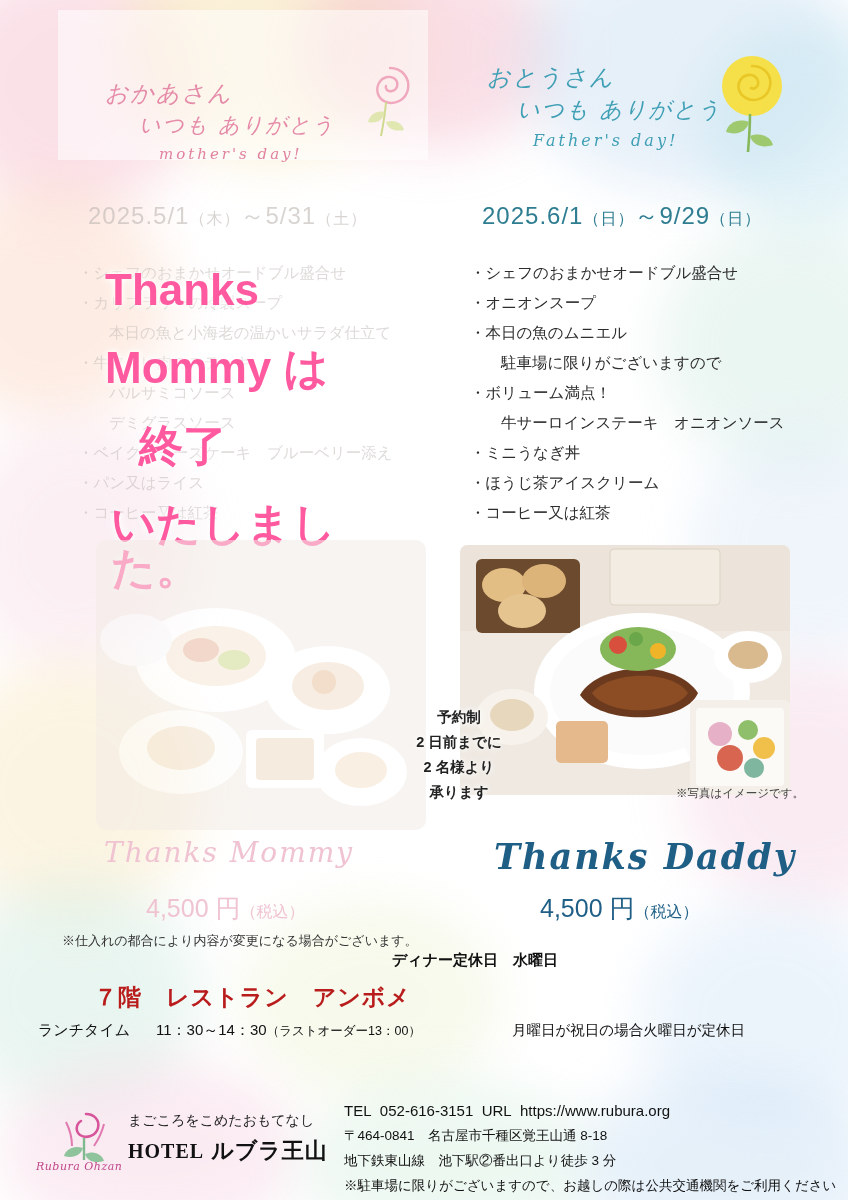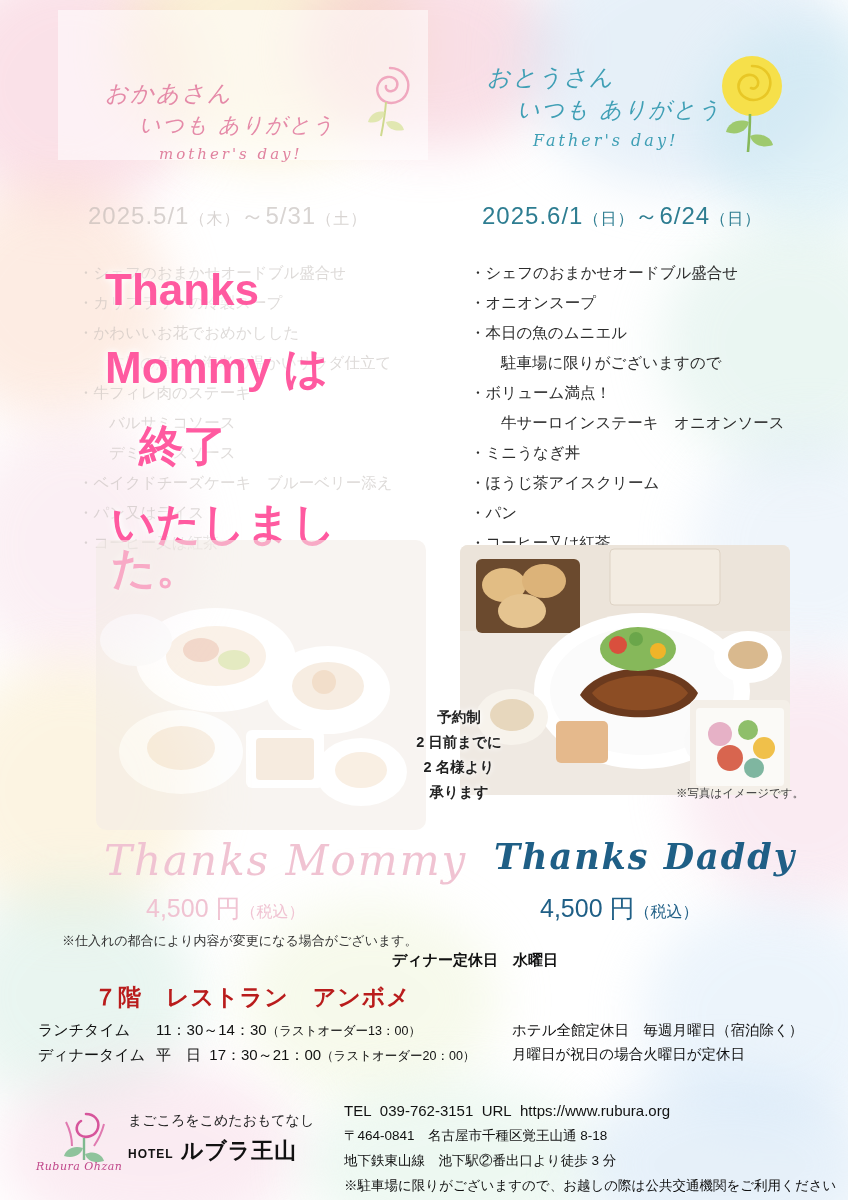--- a/index.html
+++ b/index.html
@@ -86,21 +86,21 @@
     text-align: center; font-size: 14.5px; font-weight: bold; line-height: 25px;
     color: #222; text-shadow: 0 0 5px #fff, 0 0 9px #fff;
   }
 
   .photo-note {
     position: absolute; left: 676px; top: 786px; font-size: 11.5px; color: #444;
   }
 
   
   .title-mom {
-    position: absolute; left: 104px; top: 836px; font-size: 42px;
+    position: absolute; left: 104px; top: 836px; font-size: 28px;
     color: #f0c3d2; font-family: "DejaVu Serif", serif; font-style: italic; letter-spacing: 2px;
   }
   .price-mom {
     position: absolute; left: 146px; top: 892px; font-size: 25px; color: #f0c3d2;
   }
   .price-mom .tax { font-size: 16px; }
 
   .title-dad {
     position: absolute; left: 494px; top: 836px; font-size: 35px;
     color: #1f5f86; font-family: "DejaVu Serif", serif; font-style: italic; letter-spacing: 2px; font-weight: bold;
@@ -125,21 +125,21 @@
   }
   .hours { position: absolute; left: 38px; top: 1018px; font-size: 15px; color: #111; line-height: 24px;}
   .hours .lbl { display: inline-block; width: 118px; }
   .hours .sm { font-size: 12.5px; }
   .hours-right { position: absolute; left: 512px; top: 1018px; font-size: 14.5px; color:#111; line-height: 24px;}
 
   .logo-mark { position: absolute; left: 46px; top: 1108px; width: 76px; height: 70px; }
   .logo-text { position: absolute; left: 36px; top: 1160px; font-size: 11px; color: #c0478a; font-family:"DejaVu Serif",serif; font-style: italic; letter-spacing:.5px;}
   .motto { position: absolute; left: 128px; top: 1112px; font-size: 14px; color: #222; }
   .hotel { position: absolute; left: 128px; top: 1136px; font-size: 22px; color: #111; font-weight: bold; letter-spacing: 1px;}
-  .hotel .en { font-size: 12px; }
+  .hotel .en { font-size: 20px; font-family: Liberation Serif, serif; }
 
   .contact { position: absolute; left: 344px; top: 1098px; font-size: 15px; line-height: 25px; color: #111;}
   .contact .small { font-size: 13.5px; }
 </style>
 </head>
 <body>
 
 <div class="bg">
   <div class="blob" style="left:-60px;top:-40px;width:260px;height:250px;background:#f7c9d6;"></div>
   <div class="blob" style="left:120px;top:-70px;width:300px;height:230px;background:#f5e0a8;opacity:.45;"></div>
@@ -185,46 +185,44 @@
     <path d="M52 18 C64 18 72 27 70 38 C68 50 55 55 46 50 C38 46 36 36 42 30 C47 25 56 26 58 33 C59 38 55 42 51 40" fill="none" stroke="#e8c726" stroke-width="2.6" stroke-linecap="round"></path>
     <path d="M50 66 C50 80 49 92 48 104" fill="none" stroke="#86b85a" stroke-width="2.6"></path>
     <path d="M49 74 C38 70 28 75 26 84 C38 88 47 83 49 74Z" fill="#9ec96e"></path>
     <path d="M50 88 C61 84 71 89 73 97 C61 101 52 96 50 88Z" fill="#9ec96e"></path>
   </svg>
 
   <div class="date-mom">
     <span>2025.5/1</span><span class="sm">（木）</span><span>～5/31</span><span class="sm">（土）</span>
   </div>
   <div class="date-dad">
-    <span>2025.6/1</span><span class="sm">（日）</span><span>～6/24</span><span class="sm">（日）</span>
+    <span>2025.6/1</span><span class="sm">（日）</span><span>～9/29</span><span class="sm">（日）</span>
   </div>
 
   <ul class="menu menu-mom">
     <li>・シェフのおまかせオードブル盛合せ</li>
     <li>・カリフラワーの冷製スープ</li>
-    <li>・かわいいお花でおめかしした</li>
     <li>　　本日の魚と小海老の温かいサラダ仕立て</li>
     <li>・牛フィレ肉のステーキ</li>
     <li>　　バルサミコソース</li>
     <li>　　デミグラスソース</li>
     <li>・ベイクドチーズケーキ　ブルーベリー添え</li>
     <li>・パン又はライス</li>
     <li>・コーヒー又は紅茶</li>
   </ul>
 
   <ul class="menu menu-dad">
     <li>・シェフのおまかせオードブル盛合せ</li>
     <li>・オニオンスープ</li>
     <li>・本日の魚のムニエル</li>
     <li>　　駐車場に限りがございますので</li>
     <li>・ボリューム満点！</li>
     <li>　　牛サーロインステーキ　オニオンソース</li>
     <li>・ミニうなぎ丼</li>
     <li>・ほうじ茶アイスクリーム</li>
-    <li>・パン</li>
     <li>・コーヒー又は紅茶</li>
   </ul>
 
   <div class="ended">
     <div class="l1">Thanks</div>
     <div class="l2">Mommy は</div>
     <div class="l3">終了</div>
     <div class="l4">いたしました。</div>
   </div>
 
@@ -307,46 +305,42 @@
 
   <div class="disclaimer">※仕入れの都合により内容が変更になる場合がございます。</div>
 
   <div class="rest-name">７階　レストラン　アンボメ</div>
   <div class="rest-closed">ディナー定休日　水曜日</div>
 
   <div class="hours">
     <div>
       <span class="lbl">ランチタイム</span><span>11：30～14：30</span><span class="sm">（ラストオーダー13：00）</span>
     </div>
-    <div>
-      <span class="lbl">ディナータイム</span><span>平　日</span>&nbsp;&nbsp;<span>17：30～21：00</span><span class="sm">（ラストオーダー20：00）</span>
-    </div>
   </div>
 
   <div class="hours-right">
-    <div>ホテル全館定休日　毎週月曜日（宿泊除く）</div>
     <div>月曜日が祝日の場合火曜日が定休日</div>
   </div>
 
   <svg class="logo-mark" viewBox="0 0 76 70">
     <path d="M40 6 C48 6 54 12 52 20 C50 28 40 31 34 27 C29 23 30 16 35 13" fill="none" stroke="#d6559b" stroke-width="2.6" stroke-linecap="round"></path>
     <path d="M20 14 C24 22 26 30 26 38" fill="none" stroke="#e07ab0" stroke-width="2"></path>
     <path d="M58 16 C56 24 52 32 48 38" fill="none" stroke="#e07ab0" stroke-width="2"></path>
     <path d="M38 30 C38 40 38 46 38 52" fill="none" stroke="#7fb98f" stroke-width="2.4"></path>
     <path d="M37 40 C28 37 20 41 18 48 C27 51 35 47 37 40Z" fill="#8fc39c"></path>
     <path d="M39 46 C48 42 56 46 58 53 C49 56 41 53 39 46Z" fill="#8fc39c"></path>
   </svg>
   <div class="logo-text">Rubura Ohzan</div>
   <div class="motto">まごころをこめたおもてなし</div>
   <div class="hotel">
     <span class="en">HOTEL</span> <span>ルブラ王山</span>
   </div>
 
   <div class="contact">
     <div>
-      <span>TEL</span>&nbsp;&nbsp;<span>039-762-3151</span>&nbsp;&nbsp;<span>URL</span>&nbsp;&nbsp;<span>https://www.rubura.org</span>
+      <span>TEL</span>&nbsp;&nbsp;<span>052-616-3151</span>&nbsp;&nbsp;<span>URL</span>&nbsp;&nbsp;<span>https://www.rubura.org</span>
     </div>
     <div class="small">〒464-0841　名古屋市千種区覚王山通 8-18</div>
     <div class="small">地下鉄東山線　池下駅②番出口より徒歩 3 分</div>
     <div class="small">※駐車場に限りがございますので、お越しの際は公共交通機関をご利用ください</div>
   </div>
 
 </div>
 
 </body></html>

